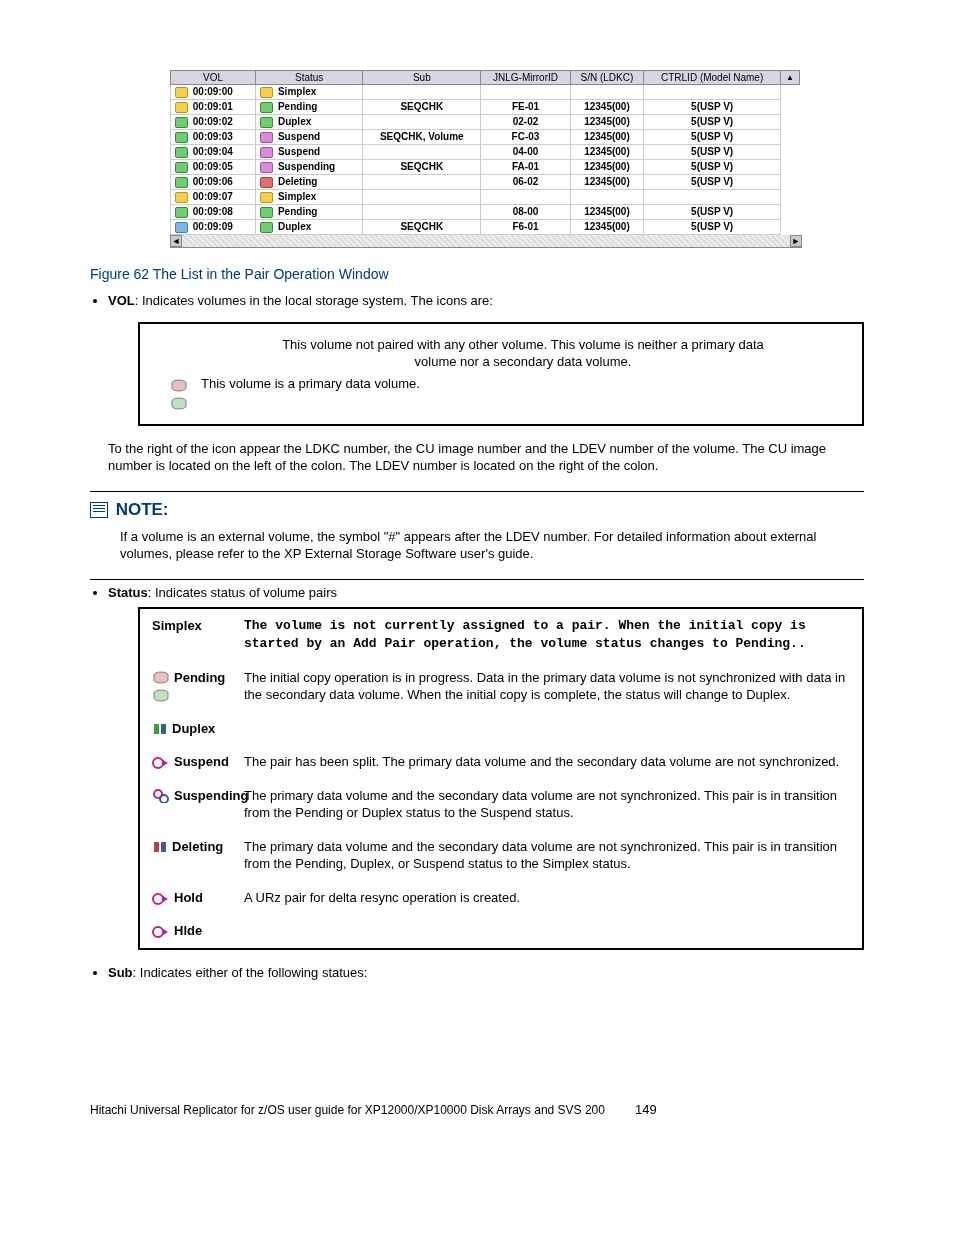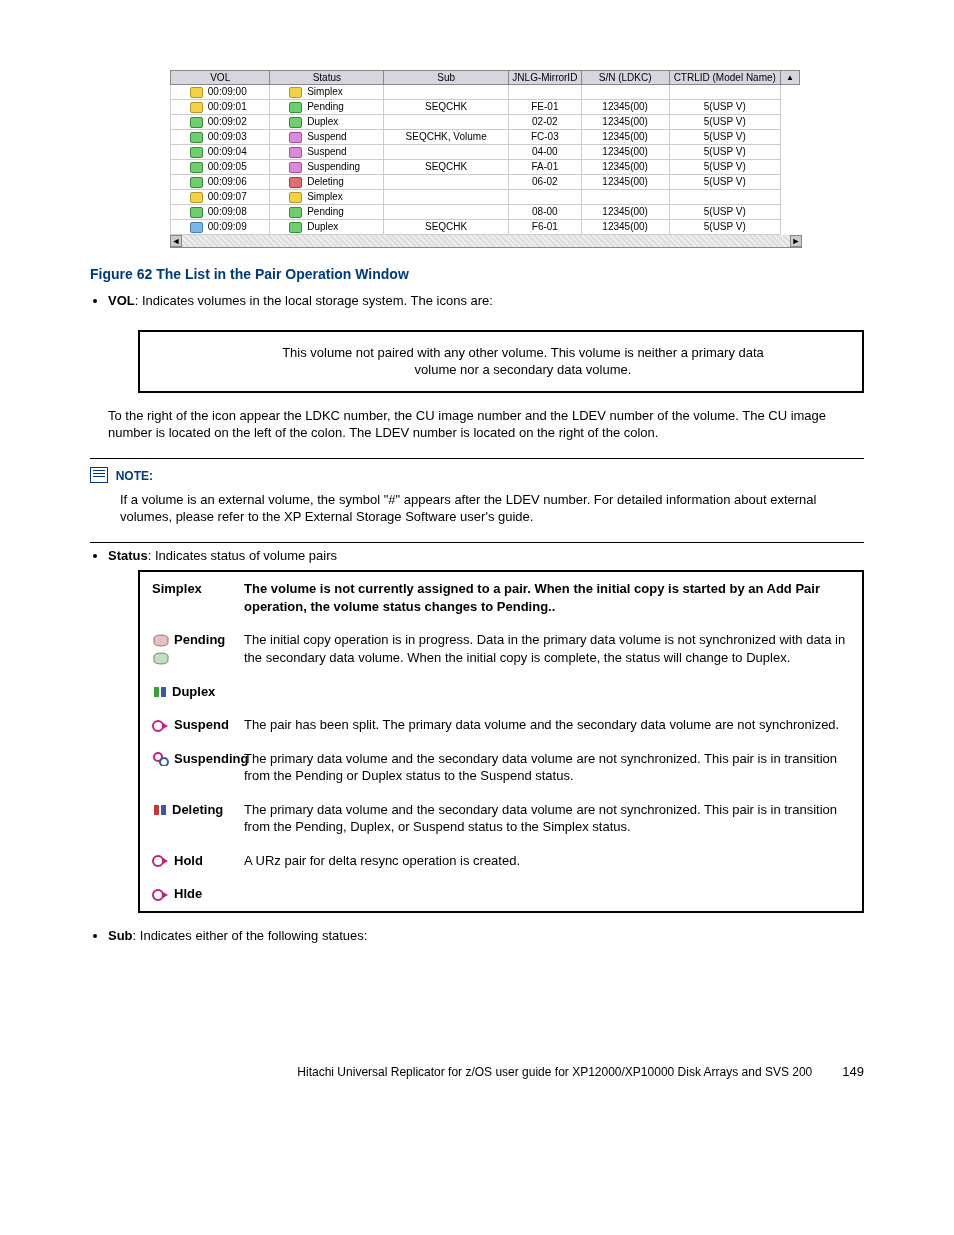--- a/index.html
+++ b/index.html
@@ -21,25 +21,26 @@
   }
   .vol-table th {
     background: #d6d6e0;
     border: 1px solid #888;
     font-weight: normal;
     padding: 1px 2px;
     white-space: nowrap;
   }
   .vol-table td {
     border: 1px solid #ccc;
-    padding: 0 19px;
+    padding: 0 4px;
     text-align: center;
     white-space: nowrap;
     height: 14px;
     line-height: 14px;
+    font-weight: bold;
   }
   .vol-table td.left { text-align: left; }
   .ico {
     display: inline-block;
     width: 11px; height: 9px;
     vertical-align: middle;
     margin-right: 2px;
     border-radius: 2px;
   }
   .ico.y { background: #f3d24a; border:1px solid #b8952a;}
@@ -57,41 +58,41 @@
     width:630px;
     position:relative;
   }
   .scroll-arrow {
     position:absolute; top:0; width:12px; height:12px;
     background:#ccc; border:1px solid #888; box-sizing:border-box;
     font-size:9px; line-height:10px; text-align:center;
   }
   .fig-caption {
     color: #003a7a;
-    font-weight: bold;
+    font-weight: normal;
     font-size: 14px;
     margin: 8px 0 10px 0;
   }
   .body-text { margin: 4px 0 10px 8px; line-height: 1.35; }
   ul.bullets { margin: 4px 0 10px 18px; padding:0; }
   ul.bullets > li { margin-bottom: 6px; line-height:1.35; }
   .def-box {
     border: 2px solid #000;
-    margin: 20px 0 14px 30px;
+    margin: 12px 0 14px 30px;
     padding: 8px 17px;
   }
   .def-row { display:flex; align-items:flex-start; margin:4px 0; }
   .def-row .ic-col { width: 44px; flex:none; padding-top:2px;}
   .def-row .tx-col { flex:1; }
   .def-row .ic-col.center { text-align:center;}
   .hr { border:0; border-top:1px solid #000; margin: 16px 0 4px 0;}
   .note-head {
     color: #003a7a;
     font-weight: bold;
-    font-size: 12px;
+    font-size: 17px;
   }
   .note-icon {
     display:inline-block; width:16px; height:14px;
     border:1px solid #003a7a; margin-right:4px;
     position:relative; vertical-align:text-bottom;
   }
   .note-icon::before{
     content:""; position:absolute; left:2px; top:2px; right:2px; height:1px; background:#003a7a;
     box-shadow: 0 3px 0 #003a7a, 0 6px 0 #003a7a;
   }
@@ -107,32 +108,31 @@
   .status-row .label-col {
     width: 92px;
     flex: none;
     font-weight: bold;
     font-size: 13px;
     display:flex;
     align-items:flex-start;
     gap:3px;
   }
   .status-row .desc-col { flex:1; line-height:1.35;}
-  .status-row.head .desc-col { font-weight:bold;}
+  .status-row.head .desc-col { font-weight:bold;font-family:Liberation Mono, monospace;}
   .sicon {
     display:inline-block;
     vertical-align:middle;
     margin-right:1px;
   }
   .sicon svg { display:block; }
   .footer {
     margin-top: 120px;
     font-size: 12px;
     display:flex;
-    justify-content:flex-end;
     gap: 30px;
     align-items:baseline;
   }
   .footer .pg { font-size:13px; }
 </style>
 </head>
 <body>
 
 <table class="vol-table">
   <thead>
@@ -239,20 +239,30 @@
 <div class="fig-caption">Figure 62 The List in the Pair Operation Window</div>
 
 <ul class="bullets">
   <li>
     <b>VOL</b><span>: Indicates volumes in the local storage system. The icons are:</span>
     <div class="def-box" id="icon-defs">
         <div class="def-row">
           <div class="ic-col center"></div>
           <div class="tx-col" style="text-align: center; margin: 0px auto; max-width: 520px;">This volume not paired with any other volume. This volume is neither a primary data volume nor a secondary data volume.</div>
         </div>
+        <div class="def-row">
+          <div class="ic-col center"><span class="sicon"><svg width="18" height="14">
+                <ellipse cx="9" cy="4" rx="7" ry="3" fill="#e8c0c0" stroke="#555" stroke-width="0.7"></ellipse>
+                <path d="M2 4 v5 a7 3 0 0 0 14 0 v-5" fill="#e8c0c0" stroke="#555" stroke-width="0.7"></path>
+              </svg></span><br><span class="sicon"><svg width="18" height="14">
+                <ellipse cx="9" cy="4" rx="7" ry="3" fill="#c0e0c0" stroke="#555" stroke-width="0.7"></ellipse>
+                <path d="M2 4 v5 a7 3 0 0 0 14 0 v-5" fill="#c0e0c0" stroke="#555" stroke-width="0.7"></path>
+              </svg></span></div>
+          <div class="tx-col">This volume is a primary data volume.</div>
+        </div>
       </div>
     <div class="body-text" style="margin-left:0;">To the right of the icon appear the LDKC number, the CU image number and the LDEV number of the volume. The CU image number is located on the left of the colon. The LDEV number is located on the right of the colon.</div>
   </li>
 </ul>
 
 <hr class="hr">
 <div style="margin-left:0px; padding:4px 0 4px 0;">
   <span class="note-icon"></span>
   <span class="note-head">NOTE:</span>
 </div>

